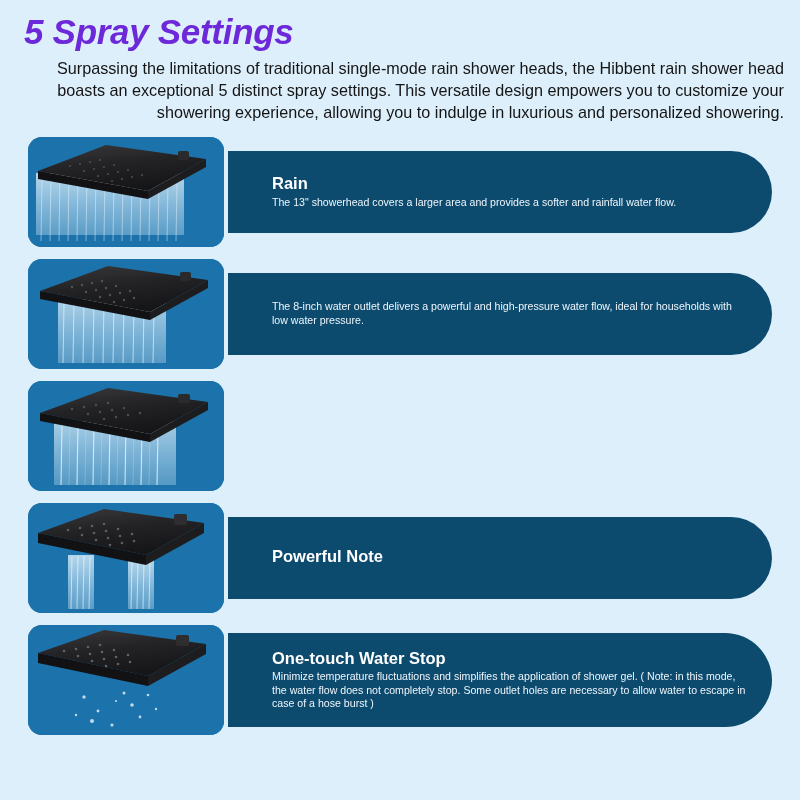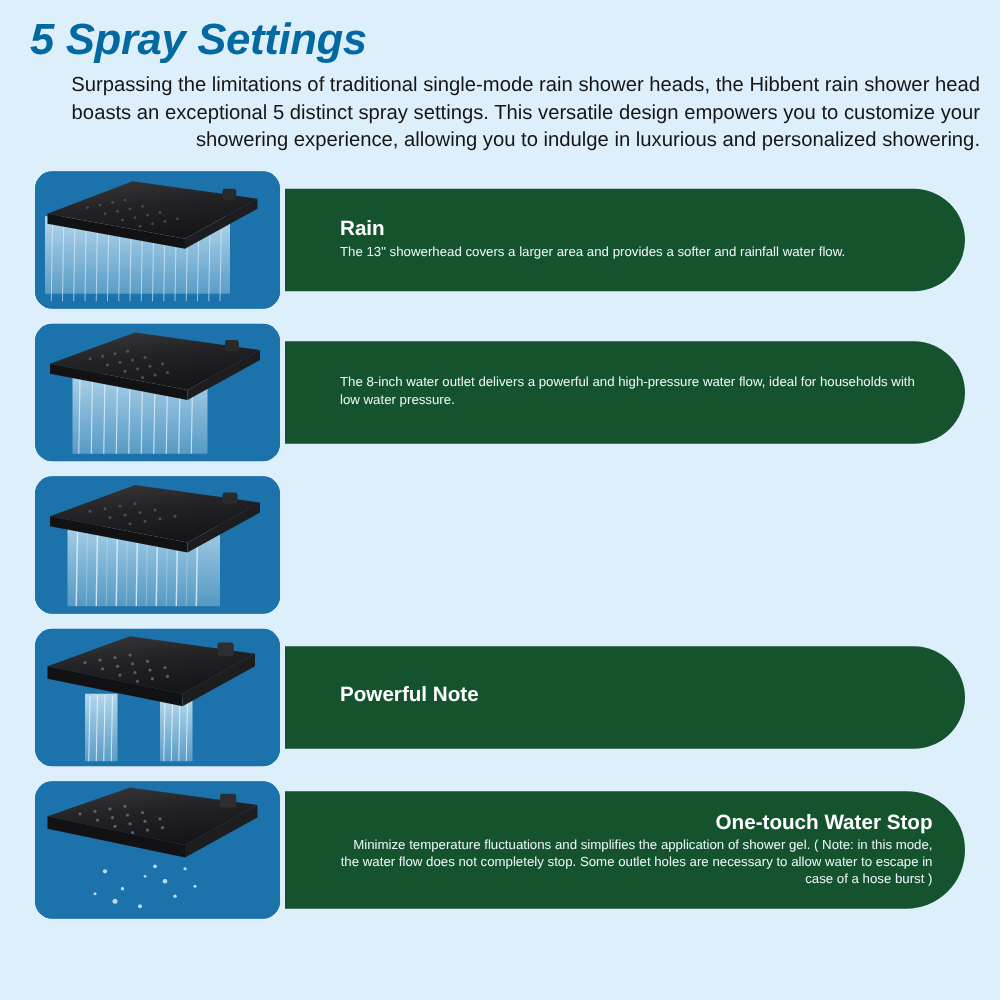--- a/index.html
+++ b/index.html
@@ -18,21 +18,21 @@
 
   
   .header {
     padding: 12px 24px 0 24px;
   }
 
   .page-title {
     font-size: 35px;
     font-weight: bold;
     font-style: italic;
-    color: #0369a1;
+    color: #6d28d9;
     letter-spacing: -0.3px;
     line-height: 1.12;
   }
 
   .intro {
     margin-top: 7px;
     font-size: 16.2px;
     line-height: 1.35;
     color: #151515;
     width: 760px;
@@ -52,34 +52,33 @@
     margin-bottom: 12px;
   }
 
   
   .feature-pill {
     position: absolute;
     left: 200px;
     top: 14px;
     height: 82px;
     width: 544px;
-    background: #14532d;
+    background: #0c4a6e;
     border-radius: 0 41px 41px 0;
     padding: 0 26px 0 44px;
     display: flex;
     flex-direction: column;
     justify-content: center;
     z-index: 1;
   }
 
   .feature-row.tall .feature-pill {
     top: 8px;
     height: 94px;
     border-radius: 0 47px 47px 0;
-    text-align: right;
   }
 
   .feature-title {
     color: #ffffff;
     font-size: 16.5px;
     font-weight: bold;
     line-height: 1.18;
     margin-bottom: 2px;
   }
 

